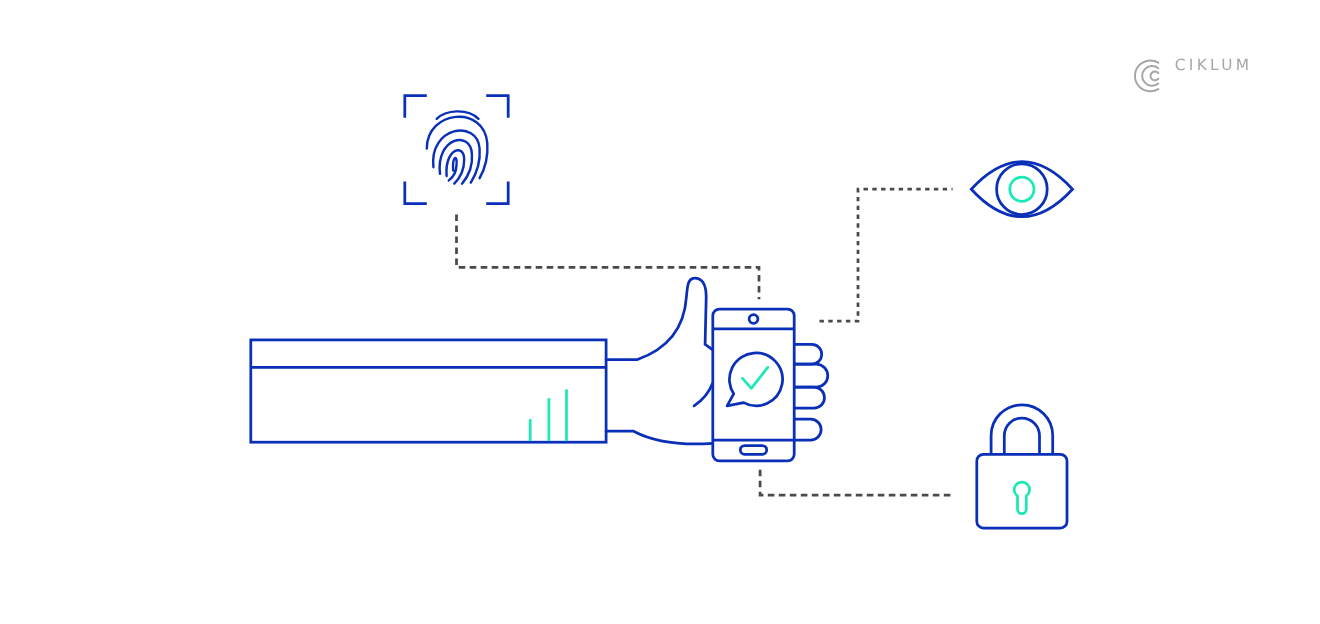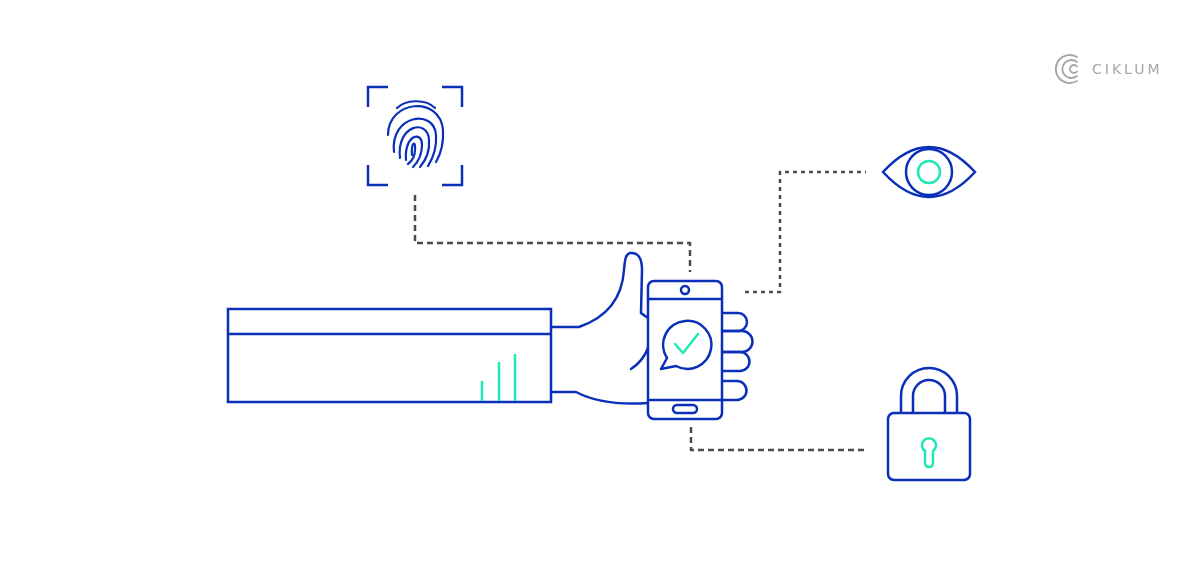--- a/index.html
+++ b/index.html
@@ -1,18 +1,18 @@
 <!DOCTYPE html>
 <html><head>
 <meta charset="utf-8">
 <style>
   html, body { margin: 0; padding: 0; background: #ffffff; }
   body { width: 1200px; height: 567px; position: relative; overflow: hidden; font-family: "Liberation Sans", sans-serif; }
   #stage { position: absolute; left: 0; top: 0; width: 1200px; height: 567px; }
-  .logo { position: absolute; left: 1052px; top: 52px; display: flex; align-items: center; gap: 10px; }
+  .logo { position: absolute; left: 1028px; top: 52px; display: flex; align-items: flex-start; gap: 10px; }
   .logo-text { font-family: "DejaVu Sans", sans-serif; font-size: 14px; letter-spacing: 3px; color: #a6a6a6; }
 </style>
 </head>
 <body>
 
 <div id="stage">
 <svg width="1200" height="567" viewBox="0 0 1200 567" xmlns="http://www.w3.org/2000/svg">
 
   <g fill="none" stroke="#4a4a4a" stroke-width="2.5" stroke-dasharray="6 4">
     <path d="M415 195 V243 H690 V272"></path>

